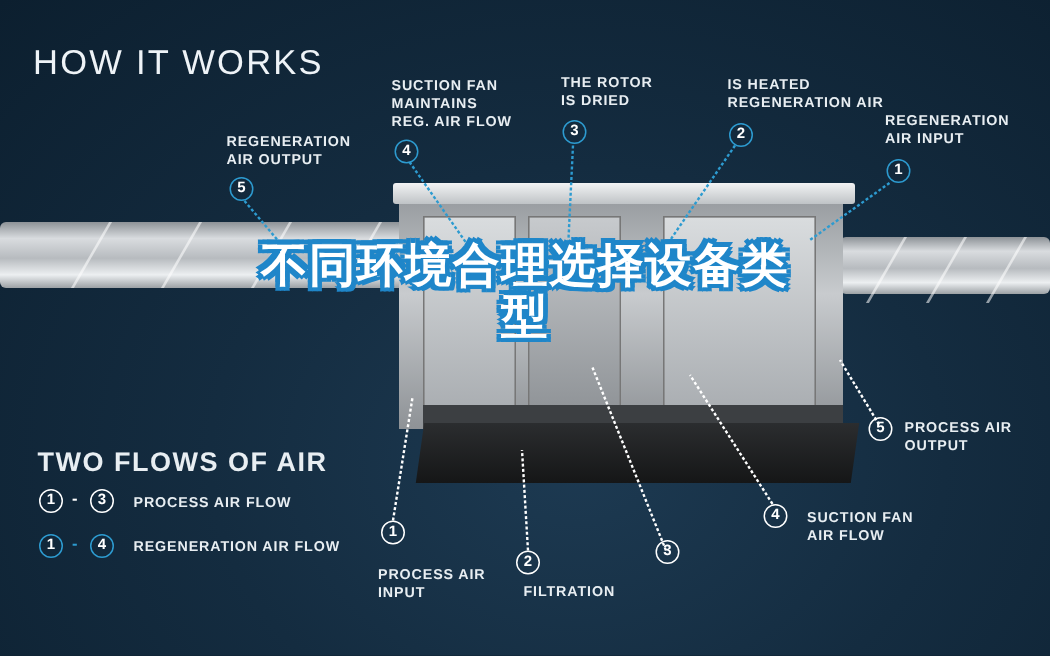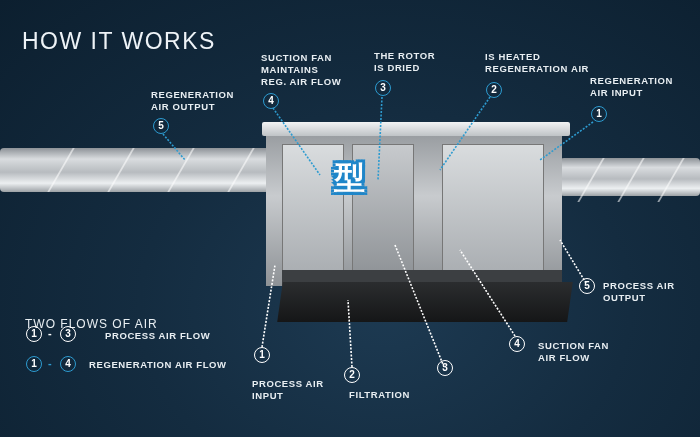--- a/index.html
+++ b/index.html
@@ -99,20 +99,21 @@
   </div>
   <div class="num" style="left:263px; top:93px;">4</div>
 
   <div class="lbl" style="left:151px; top:89px;">
     <div>REGENERATION</div>
       <div>AIR OUTPUT</div>
   </div>
   <div class="num" style="left:153px; top:118px;">5</div>
 
   <div class="headline">
+    <div>不同环境合理选择设备类</div>
     <div>型</div>
   </div>
 
   <div class="num white" style="left:254px; top:347px;">1</div>
   <div class="lbl" style="left:252px; top:378px;">
     <div>PROCESS AIR</div>
       <div>INPUT</div>
   </div>
 
   <div class="num white" style="left:344px; top:367px;">2</div>
@@ -128,26 +129,26 @@
       <div>AIR FLOW</div>
   </div>
 
   <div class="num white" style="left:579px; top:278px;">5</div>
   <div class="lbl" style="left:603px; top:280px;">
     <div>PROCESS AIR</div>
       <div>OUTPUT</div>
   </div>
 
   <div>
-    <div class="lbl" style="left:25px; top:302px; font-size:12px; font-weight:400; letter-spacing:1px;margin-top:16px;">TWO FLOWS OF AIR</div>
+    <div class="lbl" style="left:25px; top:302px; font-size:18px; font-weight:700; letter-spacing:1px;">TWO FLOWS OF AIR</div>
 
     <div class="num white" style="left:26px; top:326px;">1</div>
     <div class="dash" style="left:48px; top:327px;">-</div>
     <div class="num white" style="left:60px; top:326px;">3</div>
-    <div class="lbl" style="left:105px; top:330px;">PROCESS AIR FLOW</div>
+    <div class="lbl" style="left:89px; top:330px;">PROCESS AIR FLOW</div>
 
     <div class="num" style="left:26px; top:356px;">1</div>
     <div class="dash" style="left:48px; top:357px; color:#2d9bd0;">-</div>
     <div class="num" style="left:60px; top:356px;">4</div>
     <div class="lbl" style="left:89px; top:359px;">REGENERATION AIR FLOW</div>
   </div>
 
 </div>
 
 </body></html>

